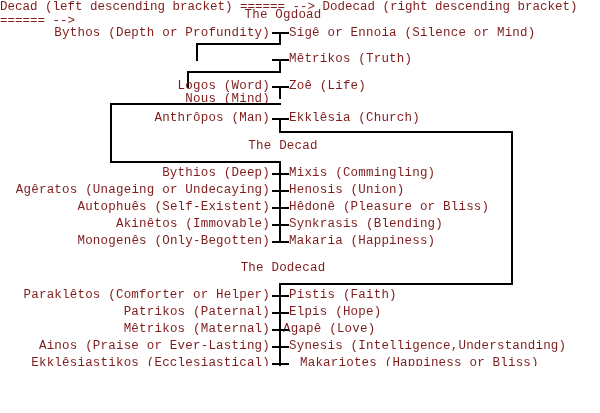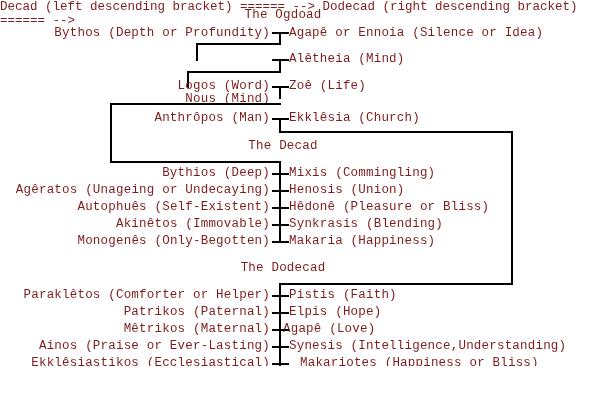--- a/index.html
+++ b/index.html
@@ -50,31 +50,31 @@
 </head>
 <body>
 
 <div id="canvas">
 
   
   <div class="section-title" style="left:0px; top:8px; width:600px; text-align:center; transform:translateX(-17px);">The Ogdoad</div>
 
   
   <div class="row-left" style="left:0px; top:26px; width:270px;">Bythos (Depth or Profundity)</div>
-  <div class="row-right" style="left:289px; top:26px;">Agapê or Ennoia (Silence or Idea)</div>
+  <div class="row-right" style="left:289px; top:26px;">Sigê or Ennoia (Silence or Mind)</div>
   <div class="hline" style="left:272px; top:32px; width:17px;"></div>
 
   
   <div class="vline" style="left:279px; top:32px; height:12px;"></div>
   <div class="hline" style="left:196px; top:43px; width:85px;"></div>
   <div class="vline" style="left:196px; top:43px; height:18px;"></div>
 
   
   <div class="row-left" style="left:0px; top:52px; width:270px;margin-top:40px;">Nous (Mind)</div>
-  <div class="row-right" style="left:289px; top:52px;">Alêtheia (Mind)</div>
+  <div class="row-right" style="left:289px; top:52px;">Mêtrikos (Truth)</div>
   <div class="hline" style="left:272px; top:59px; width:17px;"></div>
 
   <div class="vline" style="left:279px; top:59px; height:13px;"></div>
   <div class="hline" style="left:187px; top:71px; width:94px;"></div>
   <div class="vline" style="left:187px; top:71px; height:17px;"></div>
 
   
   <div class="row-left" style="left:0px; top:79px; width:270px;">Logos (Word)</div>
   <div class="row-right" style="left:289px; top:79px;text-align:right;">Zoê (Life)</div>
   <div class="hline" style="left:272px; top:86px; width:17px;"></div>

